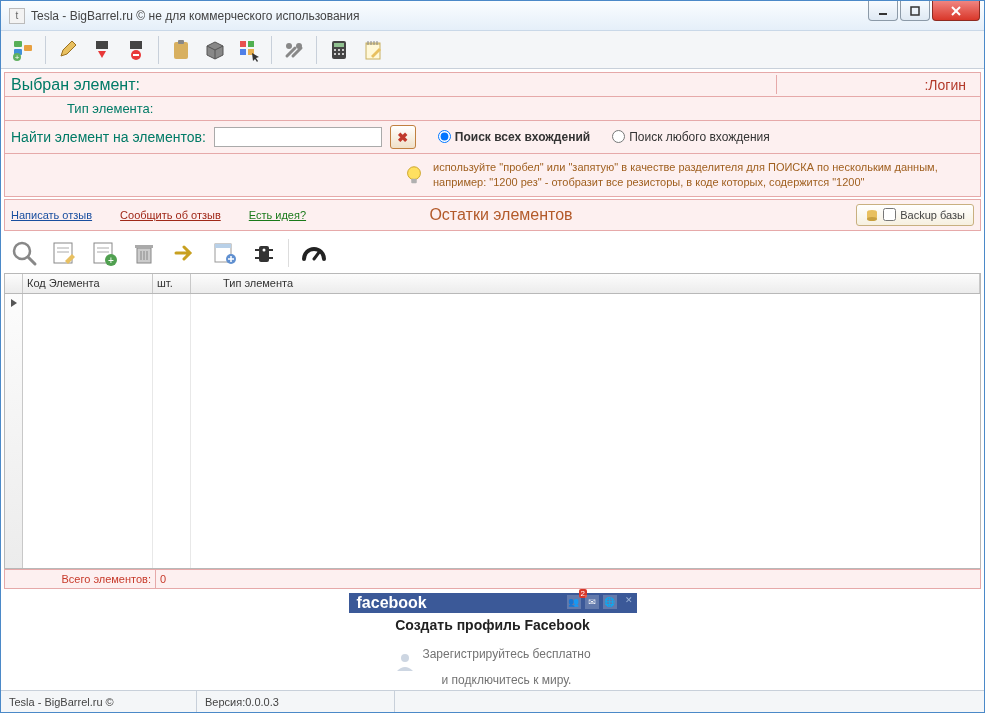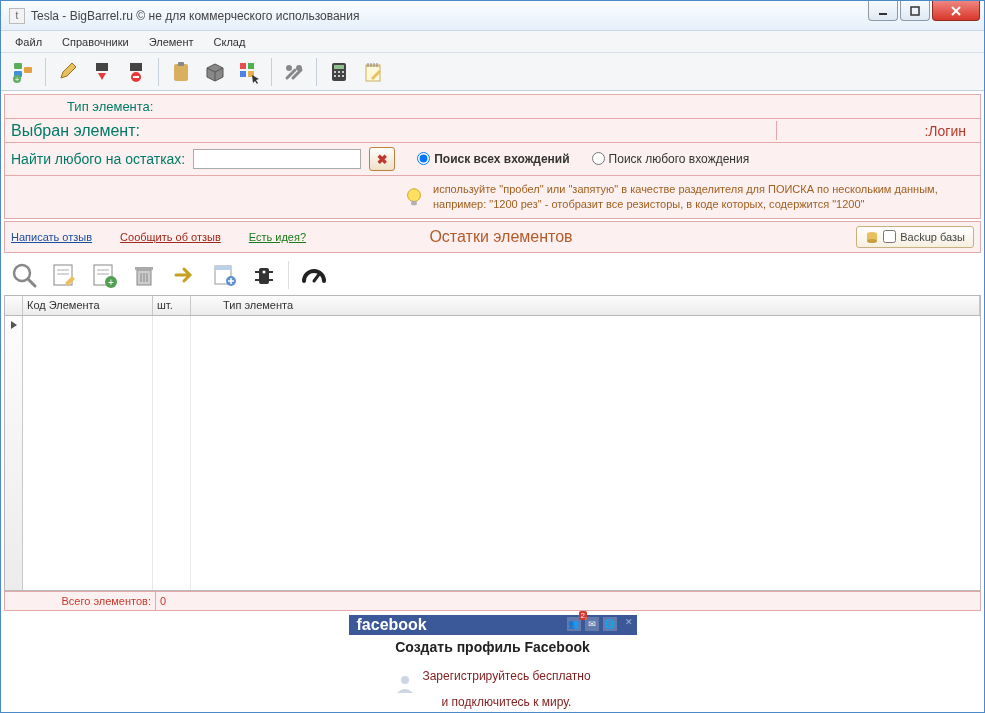--- a/index.html
+++ b/index.html
@@ -45,21 +45,21 @@
 .row-marker { width: 18px; height: 18px; display: flex; align-items: center; justify-content: center; }
 .footer-row { height: 20px; border: 1px solid #e6a9a9; background: #fdf0f0; display: flex; align-items: center; margin-top: 0; }
 .footer-label { color: #c73a2a; font-size: 11px; width: 150px; text-align: right; padding-right: 4px; }
 .footer-val { color: #c73a2a; font-size: 11px; padding-left: 4px; }
 .ad-area { height: 98px; background: #fff; display: flex; flex-direction: column; align-items: center; padding-top: 4px; overflow: hidden; }
 .fb-bar { width: 288px; height: 30px; background: #3b5998; display: flex; align-items: center; padding: 0 8px; color: #fff; font-weight: bold; font-size: 16px; position: relative; font-family: "Lucida Grande", Tahoma, sans-serif; }
 .fb-bar .corner { position: absolute; right: 4px; top: 2px; display: flex; gap: 4px; font-size: 9px; font-weight: normal; }
 .fb-bar .badge { width: 14px; height: 14px; background: #fff3; display: flex; align-items: center; justify-content: center; position: relative; font-size: 9px; }
 .fb-bar .badge .n { position: absolute; top: -6px; right: -6px; background: #d8372a; color: #fff; border-radius: 2px; padding: 0 2px; font-size: 8px; }
 .ad-title { color: #222; font-size: 14px; font-weight: bold; margin-top: 4px; }
-.ad-sub { color: #7f1d1d; font-size: 12px; margin-top: 12px; }
+.ad-sub { color: #737373; font-size: 12px; margin-top: 12px; }
 .statusbar { height: 22px; background: #f4f6f8; border-top: 1px solid #c8d0da; display: flex; align-items: center; }
 .status-cell { padding: 0 8px; border-right: 1px solid #c8d0da; height: 100%; display: flex; align-items: center; color: #444; }
 svg { display: block; }
 </style>
 </head>
 <body>
 
 <div class="window">
   <div class="titlebar">
     <div class="app-icon">t</div>
@@ -77,26 +77,20 @@
         </div>
       <div class="win-btn close">
           <svg width="12" height="12">
             <line x1="2" y1="2" x2="10" y2="10" stroke="#fff" stroke-width="2"></line>
             <line x1="10" y1="2" x2="2" y2="10" stroke="#fff" stroke-width="2"></line>
           </svg>
         </div>
     </div>
   </div>
 
-  <div class="menubar">
-    <div class="menu-item">Файл</div>
-    <div class="menu-item">Справочники</div>
-    <div class="menu-item">Элемент</div>
-    <div class="menu-item">Склад</div>
-  </div>
 
   <div class="toolbar">
     <div class="tool-btn">
         <svg width="24" height="24">
           <rect x="3" y="3" width="8" height="6" fill="#58b058" rx="1"></rect>
           <rect x="3" y="11" width="8" height="6" fill="#4090d8" rx="1"></rect>
           <rect x="13" y="7" width="8" height="6" fill="#e8a040" rx="1"></rect>
           <circle cx="6" cy="19" r="4" fill="#60b060"></circle>
           <text x="6" y="22" font-size="8" fill="#fff" text-anchor="middle">+</text>
         </svg>
@@ -169,28 +163,28 @@
           <line x1="5" y1="6" x2="19" y2="6" stroke="#c8b060"></line>
           <path d="M7 3 L7 7 M10 3 L10 7 M13 3 L13 7 M16 3 L16 7" stroke="#888"></path>
           <path d="M10 18 L18 10 L20 12 L12 20 Z" fill="#e8c060"></path>
         </svg>
       </div>
   </div>
 
   <div class="content">
     <div class="panel">
       <div class="panel-row">
-        <span class="type-label">Тип элемента:</span>
-      </div>
-      <div class="panel-row">
         <span class="selected-label">Выбран элемент:</span>
         <div class="login-box">:Логин</div>
       </div>
+      <div class="panel-row">
+        <span class="type-label">Тип элемента:</span>
+      </div>
       <div class="search-row">
-        <span class="search-label">Найти любого на остатках:</span>
+        <span class="search-label">Найти элемент на элементов:</span>
         <input class="search-input" value="" style="">
         <div class="clear-btn">✖</div>
         <label class="radio-wrap" style="margin-left:14px;">
           <input type="radio" name="sm" checked="" style="">
           <span style="font-weight:bold;">Поиск всех вхождений</span>
         </label>
         <label class="radio-wrap" style="margin-left:14px;">
           <input type="radio" name="sm" style="">
           <span>Поиск любого вхождения</span>
         </label>
@@ -329,13 +323,18 @@
             <path d="M3 21 Q11 13 19 21 Z" fill="#cdd6e2"></path>
           </svg>
         <div style="text-align:center;">
           <div class="ad-sub">Зарегистрируйтесь бесплатно</div>
           <div class="ad-sub">и подключитесь к миру.</div>
         </div>
       </div>
     </div>
   </div>
 
+  <div class="statusbar">
+    <div class="status-cell" style="width:196px;">Tesla - BigBarrel.ru ©</div>
+    <div class="status-cell" style="width:198px;">Версия:0.0.0.3</div>
+    <div class="status-cell" style="flex:1;border-right:none;"></div>
+  </div>
 </div>
 
 </body></html>

